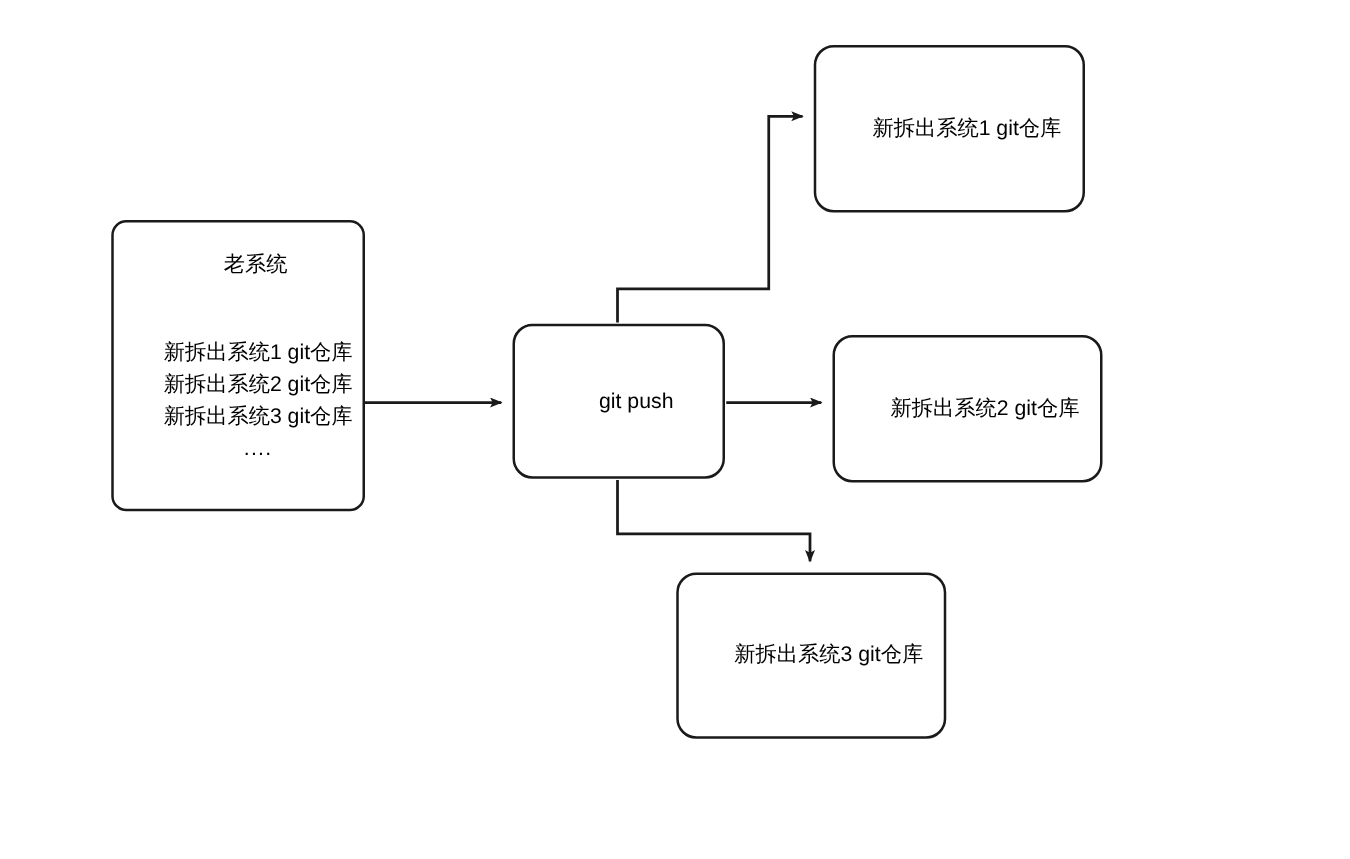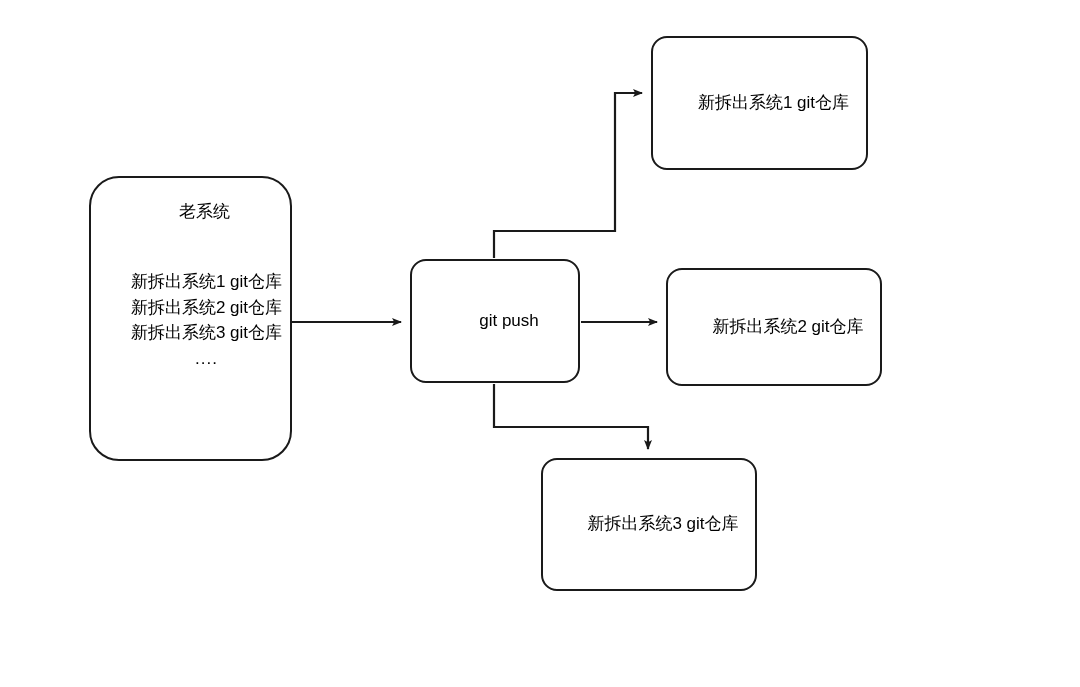--- a/index.html
+++ b/index.html
@@ -44,22 +44,22 @@
     font-size: 17px;
     line-height: 1.35;
     color: #000000;
     white-space: nowrap;
   }
   
   #node-legacy {
     left: 89px;
     top: 176px;
     width: 203px;
-    height: 285px;
-    border-radius: 30px;
+    height: 233px;
+    border-radius: 12px;
     justify-content: flex-start;
     padding-top: 22px;
   }
   #node-legacy .title {
     font-size: 17px;
     margin-bottom: 46px;
   }
   #node-legacy .repo-list {
     text-align: left;
     font-size: 17px;

